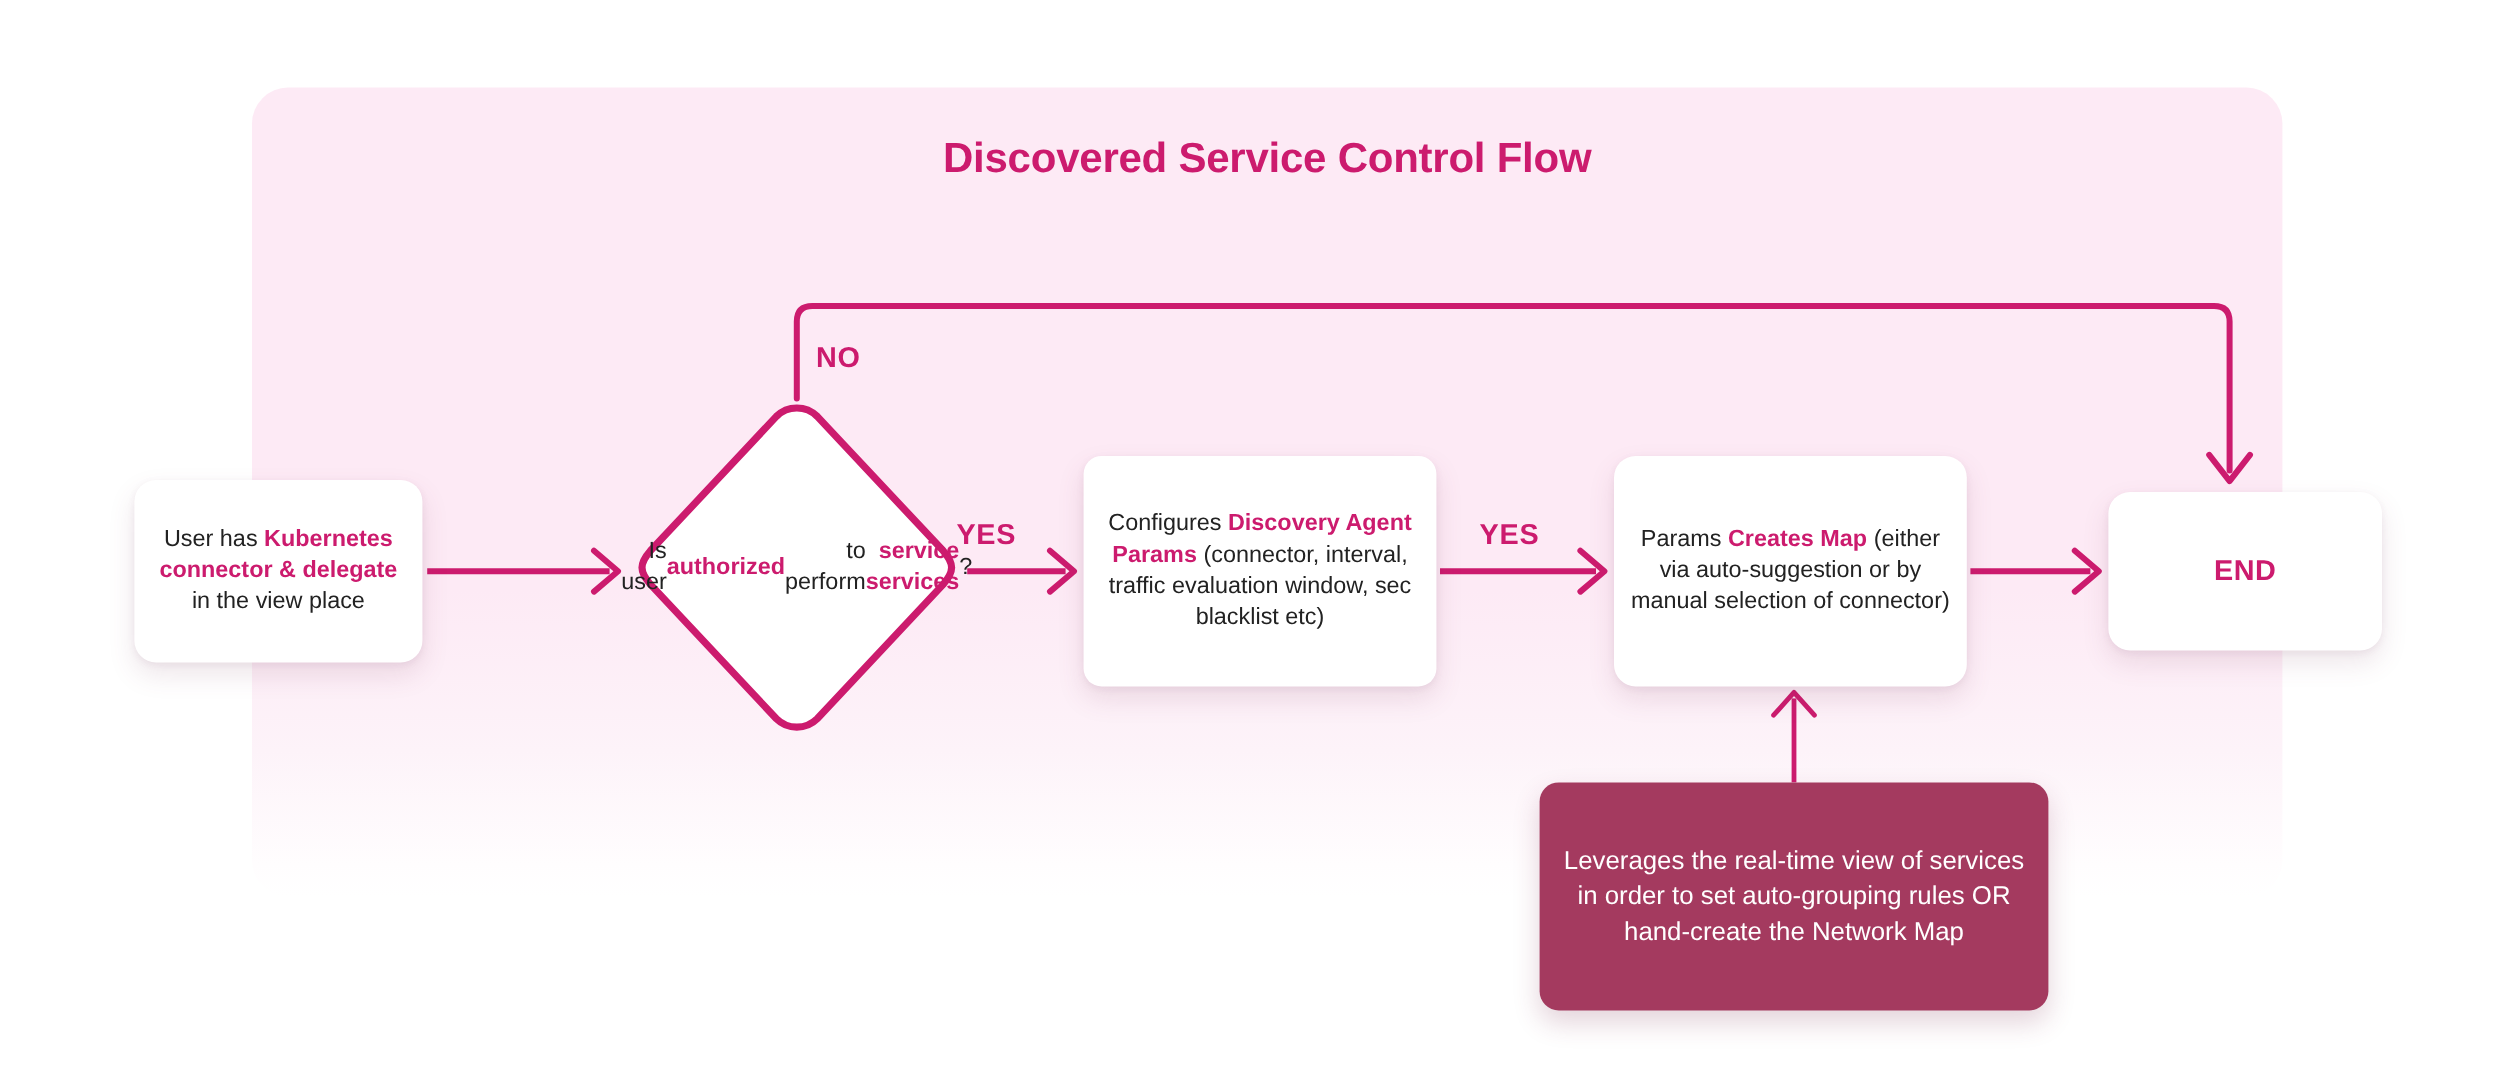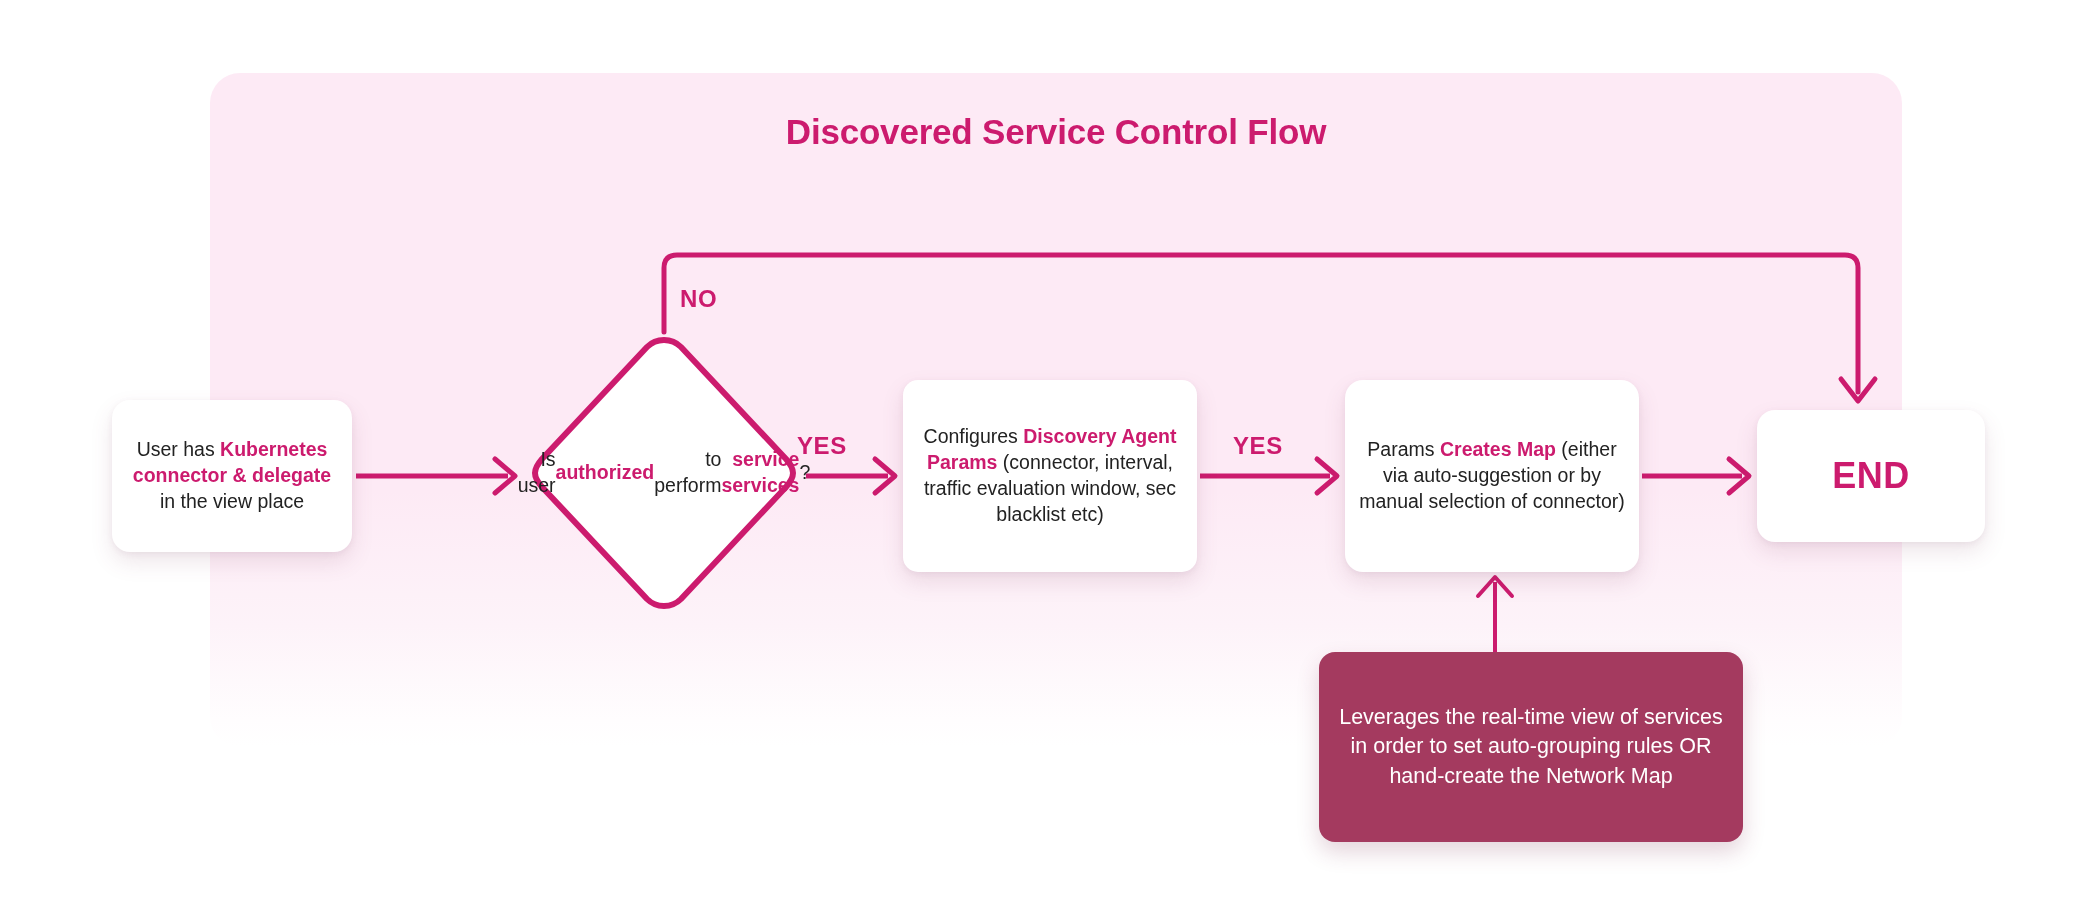--- a/index.html
+++ b/index.html
@@ -65,21 +65,21 @@
   }
   .card .txt { width: 100%; }
   .hl { color: #cc1b6e; font-weight: bold; }
 
   #card-start   { left: 112px;  top: 400px; width: 240px; height: 152px; }
   #card-config  { left: 903px;  top: 380px; width: 294px; height: 192px; border-radius: 15px; }
   #card-netmap  { left: 1345px; top: 380px; width: 294px; height: 192px; }
   #card-end     { left: 1757px; top: 410px; width: 228px; height: 132px; }
   #card-end .txt {
     color: #cc1b6e;
-    font-size: 36px;
+    font-size: 24px;
     font-weight: bold;
     letter-spacing: 0.5px;
   }
 
   
   #diamond-wrap {
     position: absolute;
     left: 523px;
     top: 328px;
     width: 282px;
@@ -110,21 +110,20 @@
     border-radius: 16px;
     box-shadow: 0 10px 22px rgba(120, 40, 75, 0.20);
     display: flex;
     align-items: center;
     justify-content: center;
     text-align: center;
     color: #ffffff;
     font-size: 21.5px;
     line-height: 1.36;
     padding: 10px 18px;
-    margin-left: 36px;
   }
 
   
   #wires {
     position: absolute;
     inset: 0;
     pointer-events: none;
   }
 
   

